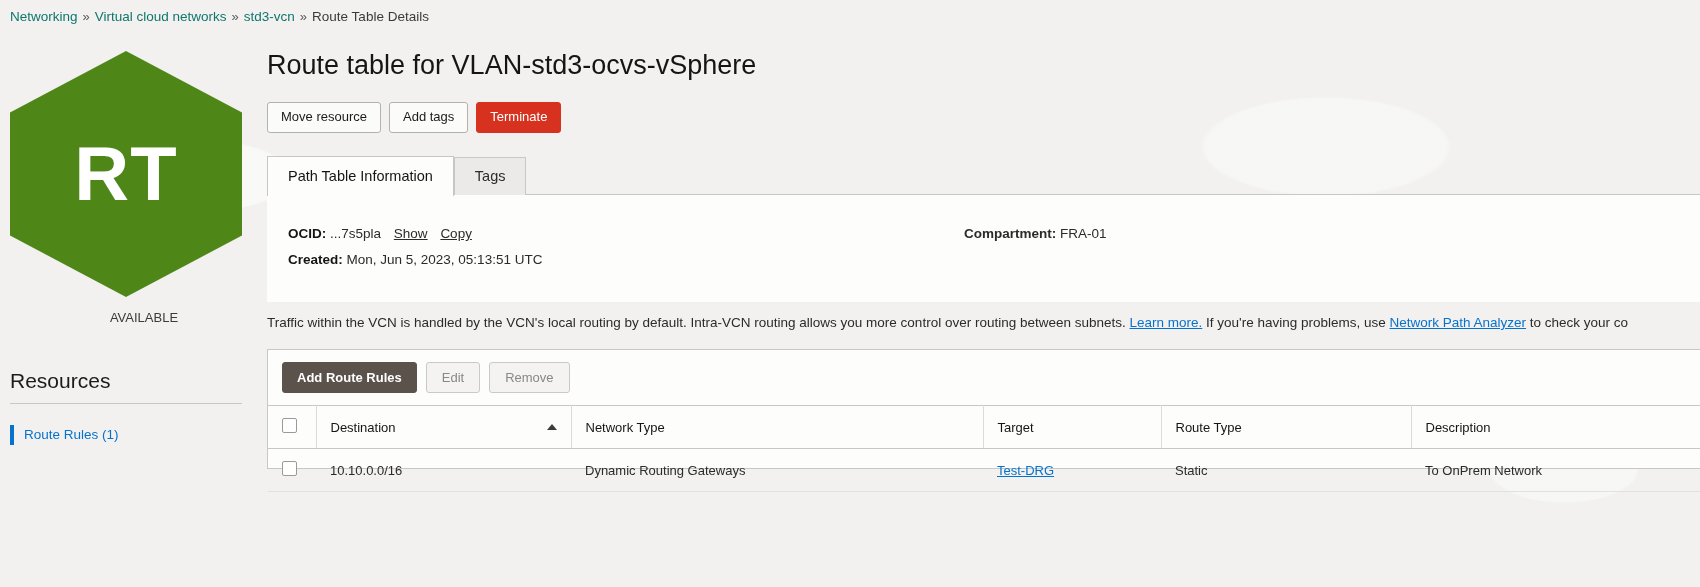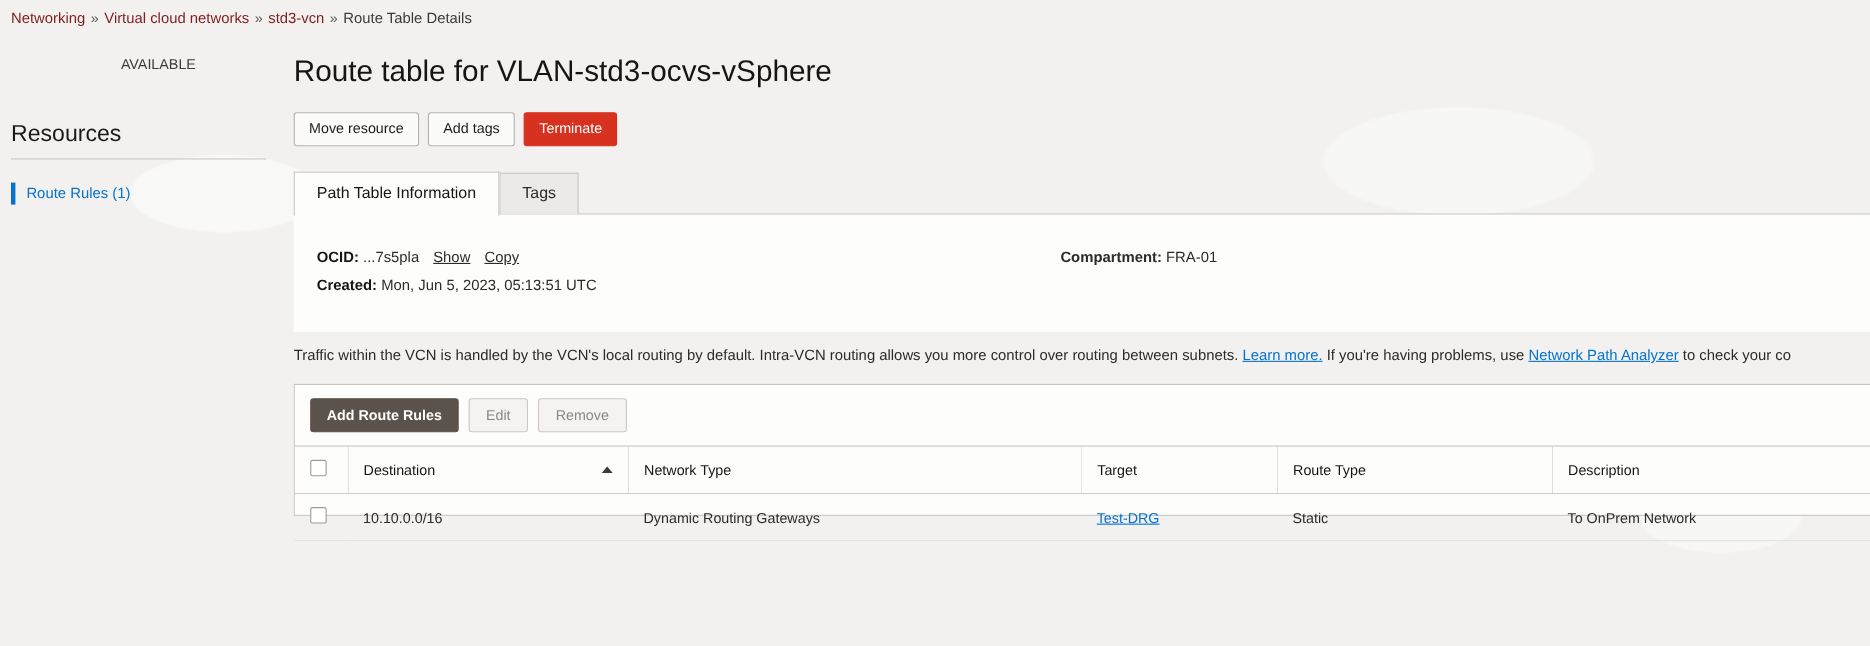--- a/index.html
+++ b/index.html
@@ -21,21 +21,21 @@
   }
 
   
   .breadcrumb {
     position: absolute;
     left: 10px; top: 9px;
     font-size: 13.5px;
     white-space: nowrap;
   }
   .breadcrumb a {
-    color: #7f1d1d;
+    color: #0f766e;
     text-decoration: none;
   }
   .breadcrumb .sep {
     color: #5a5a5a;
     margin: 0 5px;
     font-size: 13px;
   }
   .breadcrumb .current { color: #3a3a3a; }
 
   
@@ -285,20 +285,25 @@
   }
 </style>
 </head>
 <body>
 
 <div class="breadcrumb">
   <a href="#">Networking</a><span class="sep">»</span><a href="#">Virtual cloud networks</a><span class="sep">»</span><a href="#">std3-vcn</a><span class="sep">»</span><span class="current">Route Table Details</span>
 </div>
 
 <div class="left-col">
+  <div class="hexwrap">
+    <div class="hex">
+      <span class="hex-label">RT</span>
+    </div>
+  </div>
   <div class="status-text">AVAILABLE</div>
 
   <h2 class="resources-title">Resources</h2>
   <div class="resources-rule"></div>
   <div class="resource-item">Route Rules (1)</div>
 </div>
 
 <div class="main">
   <h1 class="page-title">Route table for VLAN-std3-ocvs-vSphere</h1>
 

